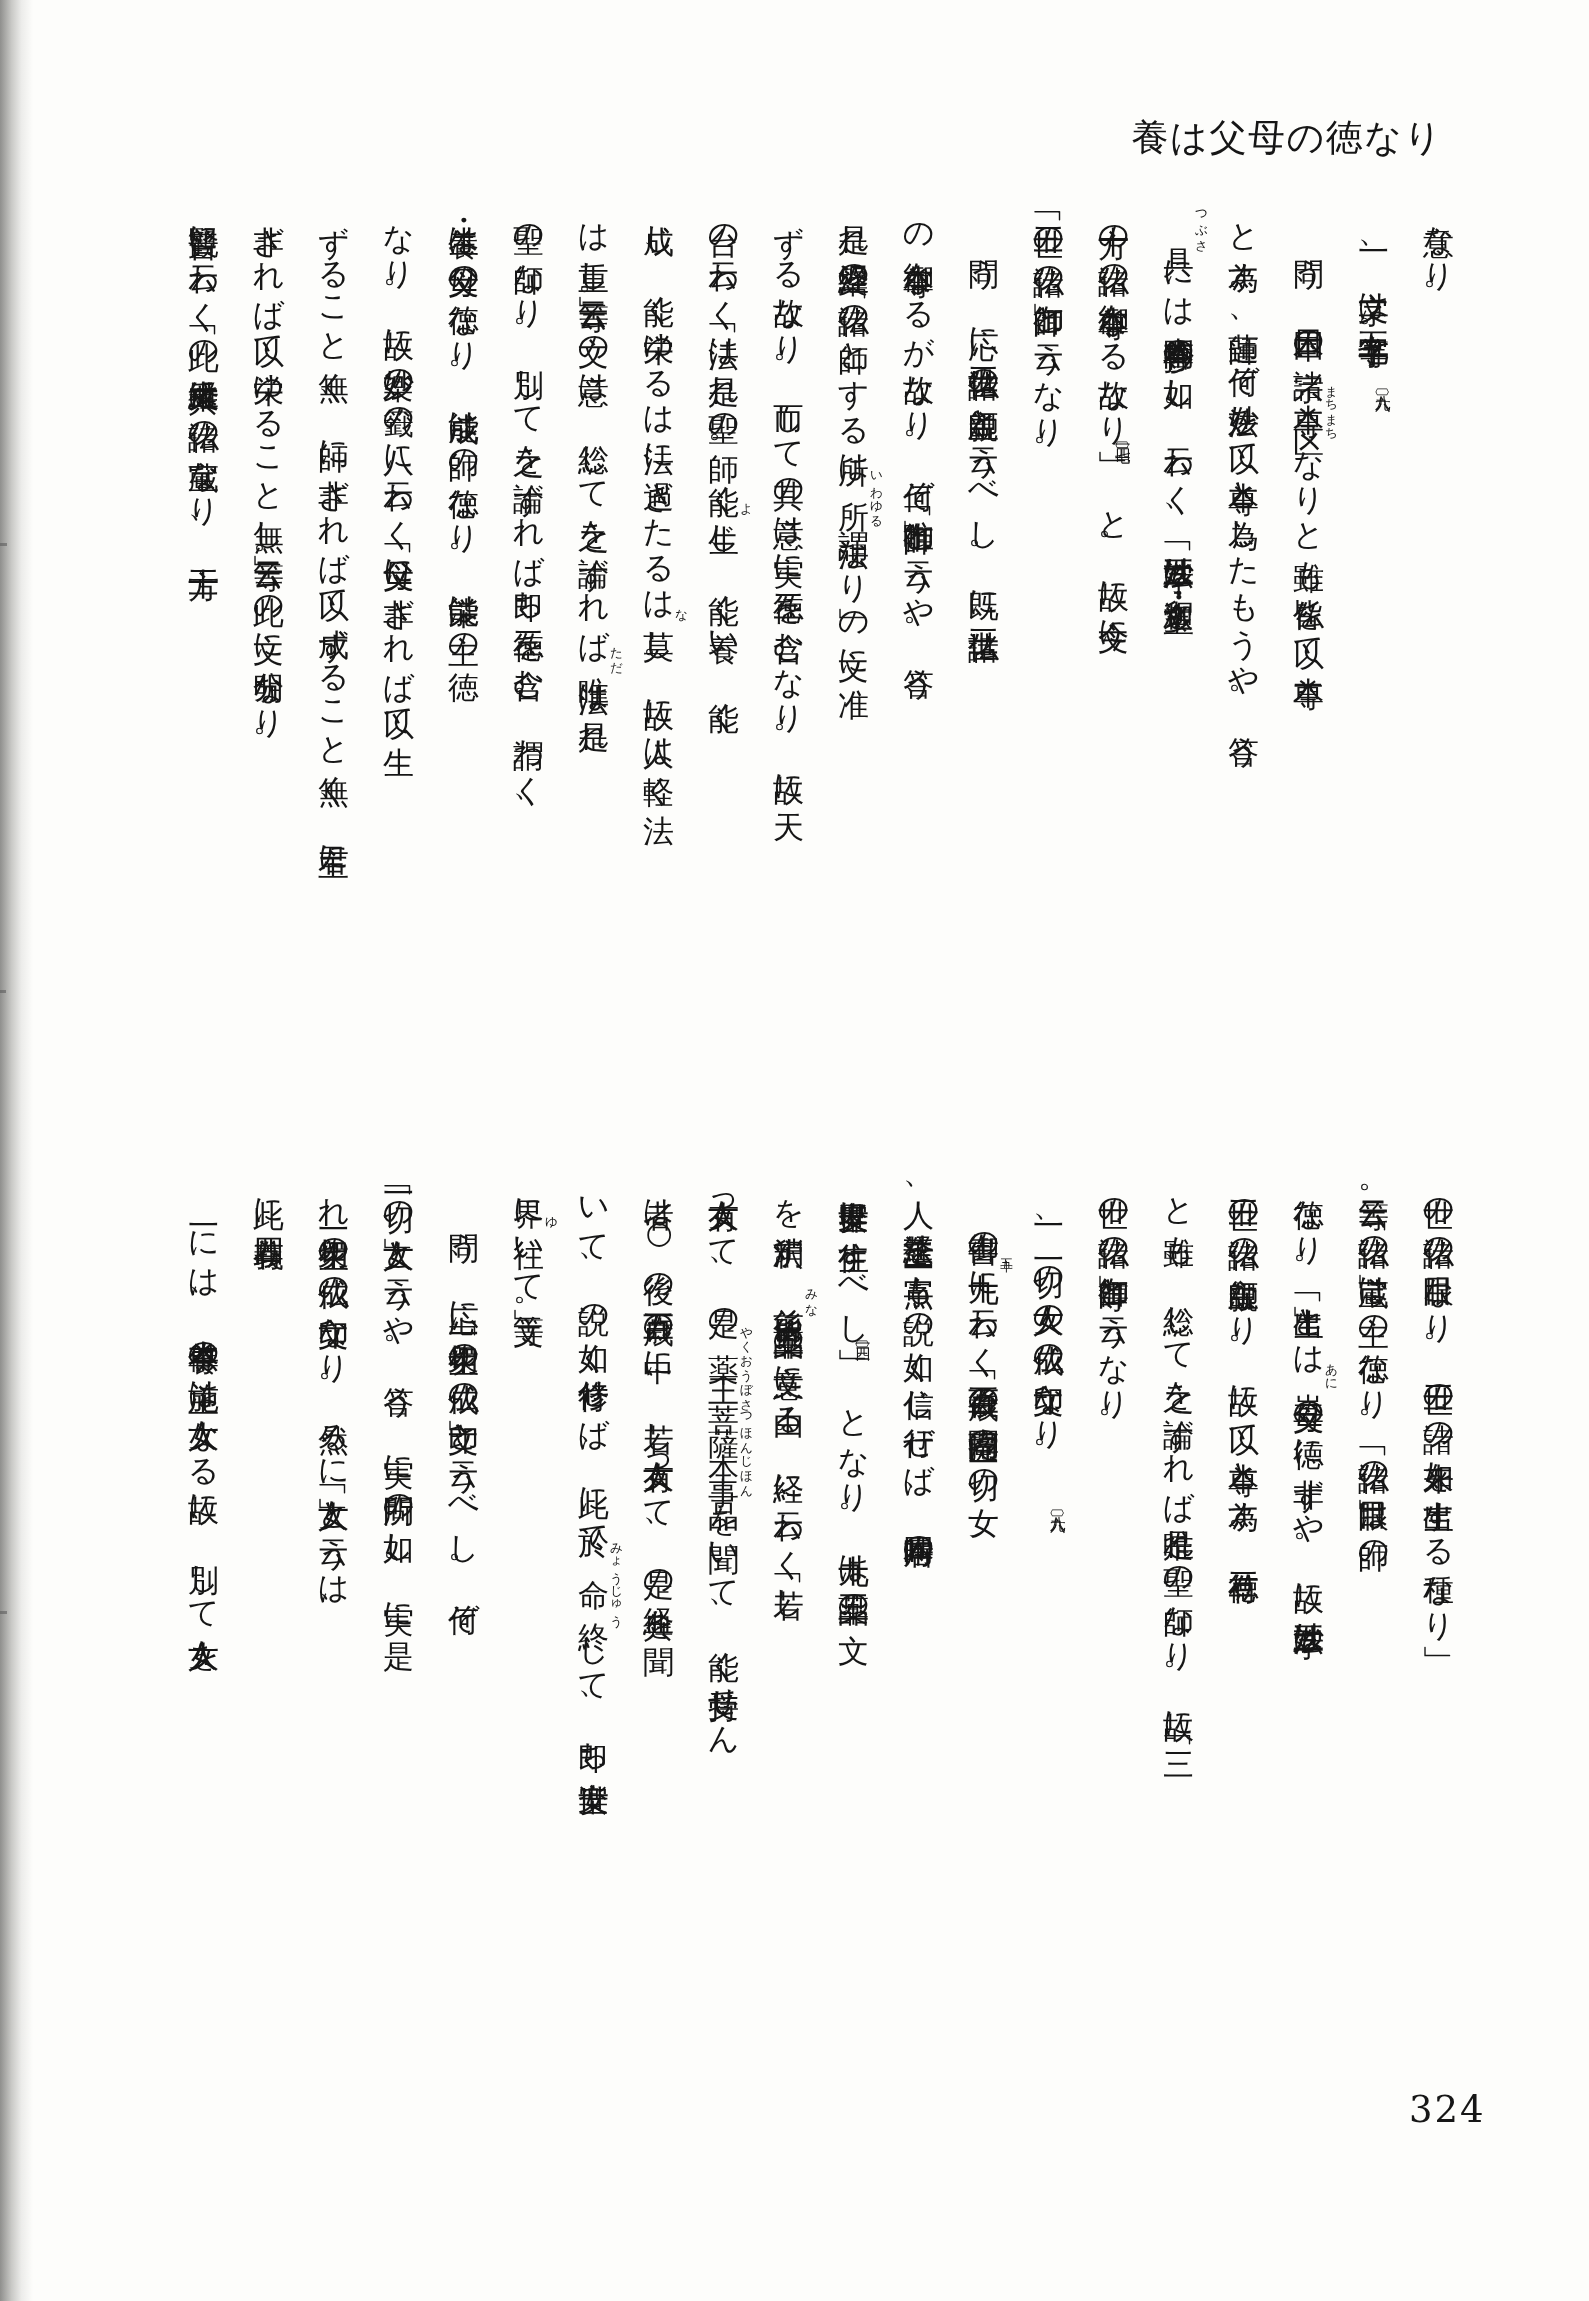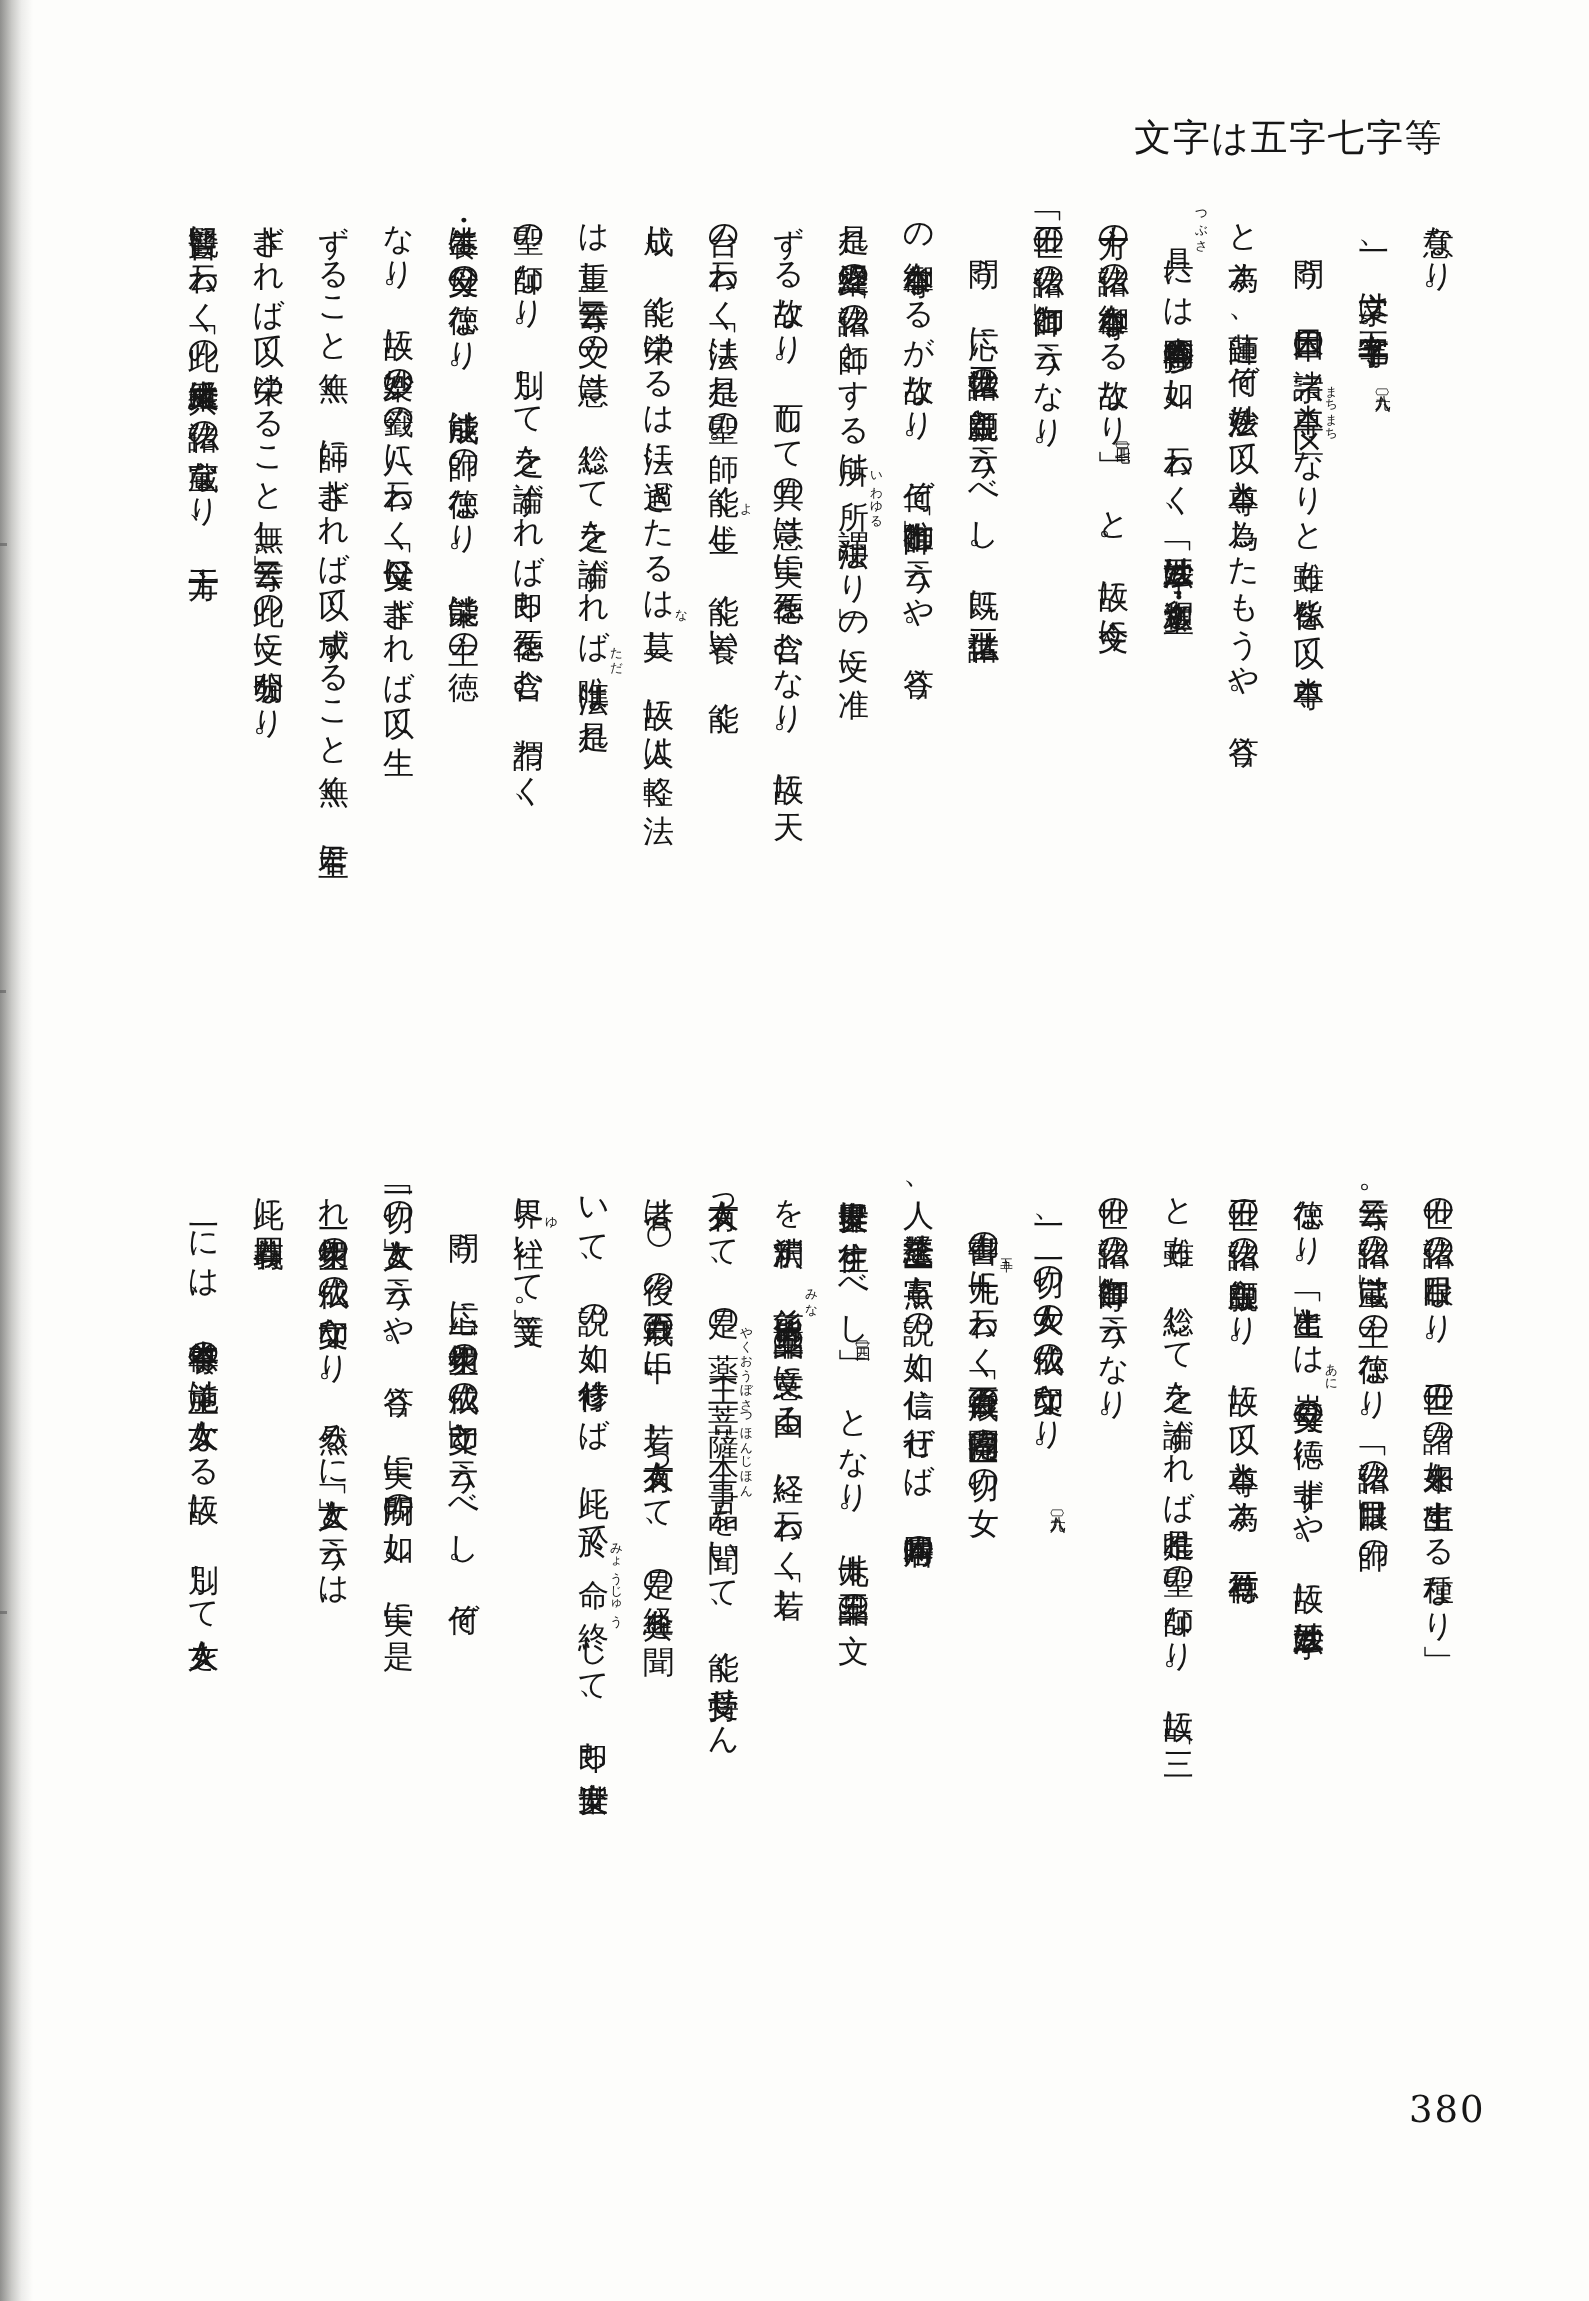--- a/index.html
+++ b/index.html
@@ -57,21 +57,21 @@
 </style>
 </head>
 <body>
 
 <div class="page">
   <div class="binding"></div>
   <div class="artifact" style="top:543px;width:6.8px;height:2.9px;"></div>
   <div class="artifact" style="top:990px;width:5.8px;height:2.9px;"></div>
   <div class="artifact" style="top:1611px;width:6.8px;height:2.9px;"></div>
 
-  <div class="doc-title">文字は五字七字等</div>
+  <div class="doc-title">養は父母の徳なり</div>
 
   <div class="block block-upper">
       <div class="col">意なり。</div>
       <div class="col indent">一、文字は五字七字等。<span class="note">〔六八九〕</span></div>
       <div class="col indent">問う、日本国の諸宗、本尊<ruby>区<rt>まちまち</rt></ruby>なりと雖も皆仏を以て本尊</div>
       <div class="col">と為す。蓮師、何ぞ妙法を以て本尊と為したもうや。答う、</div>
       <div class="col"><ruby>具<rt>つぶさ</rt></ruby>には本尊問答抄の如し。云わく、「妙法五字は釈迦・多宝・</div>
       <div class="col">十方の諸仏の御本尊なる故なり」<span class="note">〔一二七四〕</span>と。故に今文に</div>
       <div class="col">「三世の諸仏の御師」と云うなり。</div>
       <div class="col indent">問う、応に三世諸仏の主師親と云うべし。既に三世諸仏</div>
@@ -104,15 +104,15 @@
       <div class="col">者は○後の五百歳の中に、若し女人有って、是の経典を聞</div>
       <div class="col">いて、説の如く修行せば、此に於て<ruby>命終<rt>みょうじゅう</rt></ruby>して、即ち安楽世</div>
       <div class="col">界に<ruby>往<rt>ゆ</rt></ruby>いて」等文。</div>
       <div class="col indent">問う、応に「一切衆生の成仏の印文」と云うべし。何ぞ</div>
       <div class="col">「一切の女人」と云うや。答う、実に所問の如し。実に是</div>
       <div class="col">れ一切衆生の成仏の印文なり。然るに「女人」と云うは、</div>
       <div class="col">此に四義有り。</div>
       <div class="col indent">一には、本尊供養の施主は女人なる故に、別して女人を</div>
     </div>
 
-  <div class="page-num">380</div>
+  <div class="page-num">324</div>
 </div>
 
 
 </body></html>

